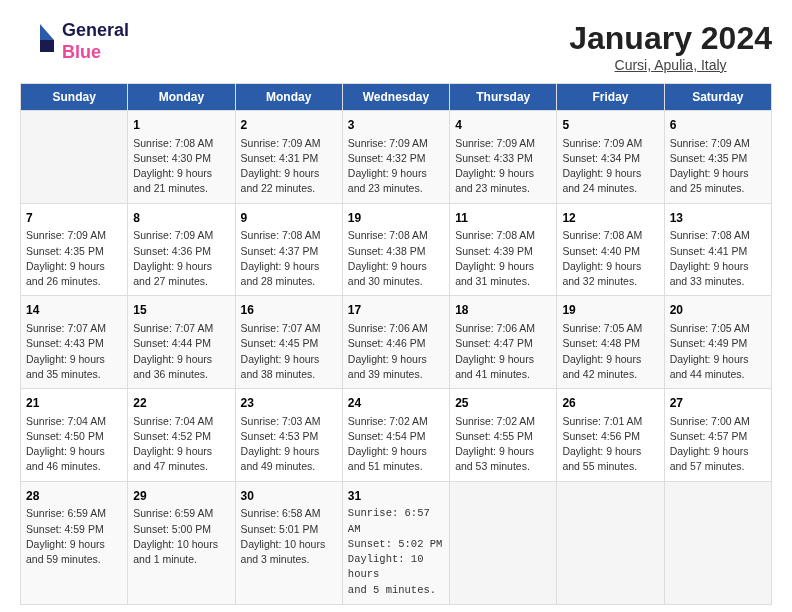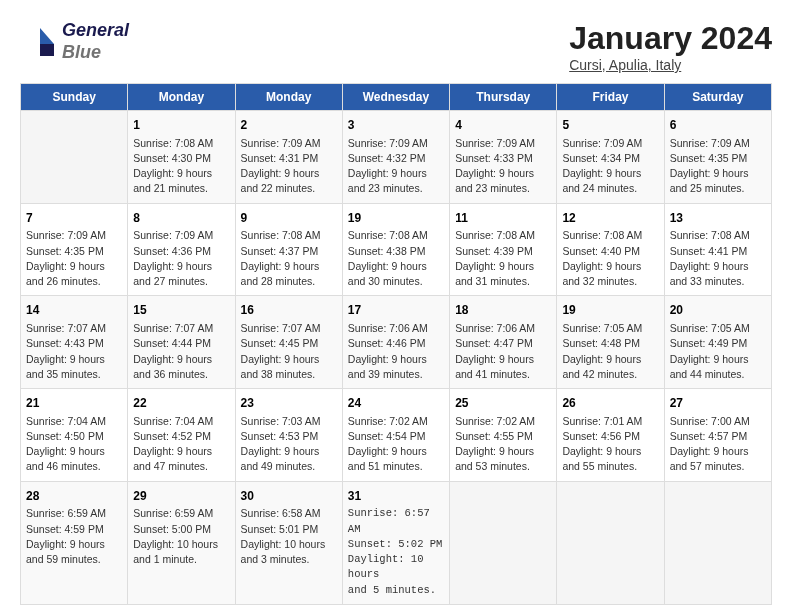--- a/index.html
+++ b/index.html
@@ -11,36 +11,34 @@
       padding: 20px;
     }
     .header {
       display: flex;
       justify-content: space-between;
       align-items: flex-start;
       margin-bottom: 10px;
     }
     .logo {
       display: flex;
-      align-items: center;
       gap: 6px;
-      font-style: italic;
     }
     .logo-text {
       font-size: 18px;
       font-weight: bold;
       color: #1a1a4e;
       line-height: 1.2;
     }
-    .logo-blue { color: #737373; }
+    .logo-blue { color: #ec4899; }
     .logo-icon {
       width: 36px;
       height: 36px;
     }
-    .title-block { text-align: left; margin-left: 28px; }
+    .title-block { text-align: center; margin-left: 28px; }
     .month-title {
       font-size: 32px;
       font-weight: bold;
       color: #222;
     }
     .subtitle {
       font-size: 14px;
       color: #444;
       text-decoration: underline;
     }

